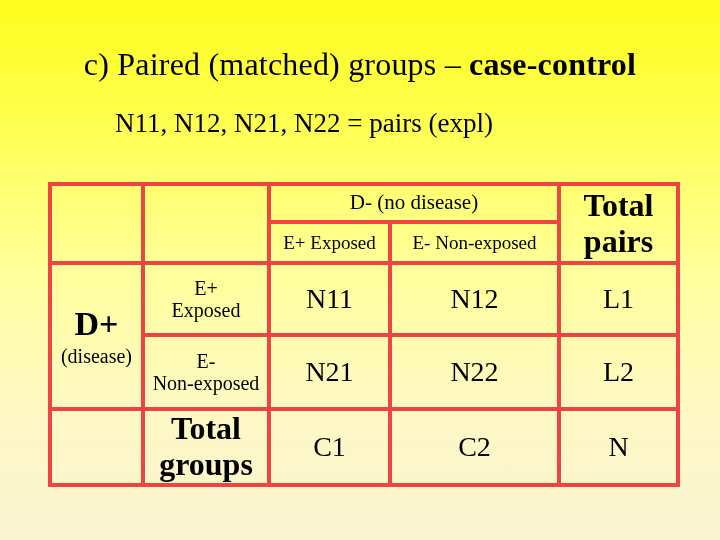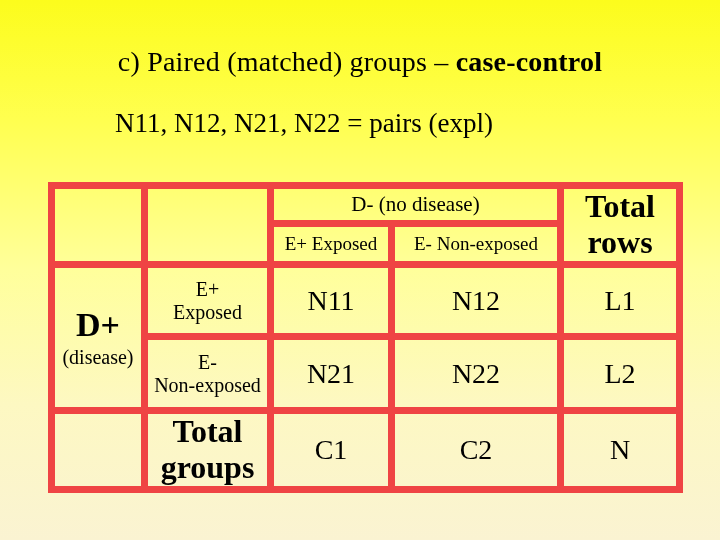--- a/index.html
+++ b/index.html
@@ -16,21 +16,21 @@
       #ffff9b 50%,
       #fdf8c2 75%,
       #faf3d2 100%);
   }
 
   .slide-title {
     position: absolute;
     left: 0; top: 46px;
     width: 720px;
     text-align: center;
-    font-size: 28px;
+    font-size: 32px;
     letter-spacing: 0.2px;
     white-space: pre;
   }
   .slide-title .emph { font-weight: bold; }
 
   .slide-subtitle {
     position: absolute;
     left: 0; top: 108px;
     width: 608px;
     text-align: center;
@@ -39,21 +39,21 @@
 
   table.ctable {
     position: absolute;
     left: 48px; top: 182px;
     width: 628px;
     border-collapse: collapse;
     table-layout: fixed;
     border: 2px solid #1c1c1c;
   }
   table.ctable td {
-    border: 7px solid #ef4444;
+    border: 4px solid #ef4444;
     text-align: center;
     vertical-align: middle;
     padding: 0;
     line-height: 1.12;
     overflow: hidden;
   }
   tr.r1 { height: 38px; }
   tr.r2 { height: 41px; }
   tr.r3 { height: 72px; }
   tr.r4 { height: 74px; }
@@ -83,21 +83,21 @@
     <col style="width:169px">
     <col style="width:119px">
   </colgroup>
   <tbody>
     <tr class="r1">
       <td rowspan="2"></td>
       <td rowspan="2"></td>
       <td colspan="2" class="fs-group">D- (no disease)</td>
       <td rowspan="2" class="fs-totals">
         <span class="line">Total</span>
-        <span class="line">rows</span>
+        <span class="line">pairs</span>
       </td>
     </tr>
     <tr class="r2">
       <td class="fs-subhead">E+ Exposed</td>
       <td class="fs-subhead">E- Non-exposed</td>
     </tr>
     <tr class="r3">
       <td rowspan="2">
         <span class="dplus-main">D+</span>
         <span class="dplus-sub">(disease)</span>

